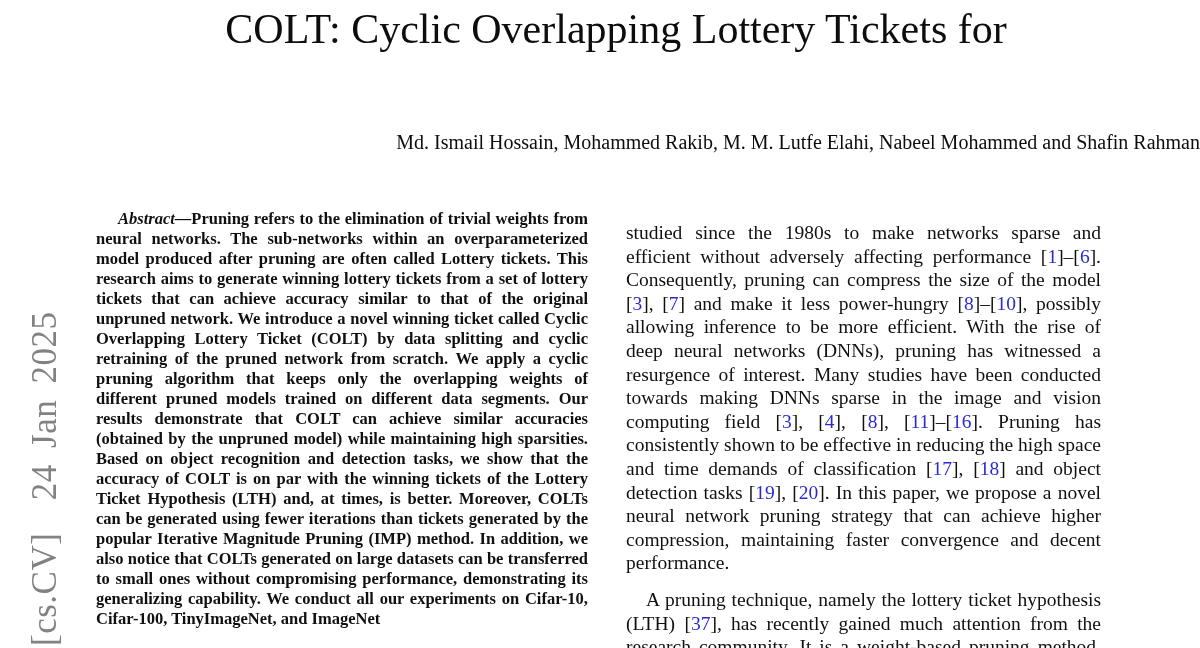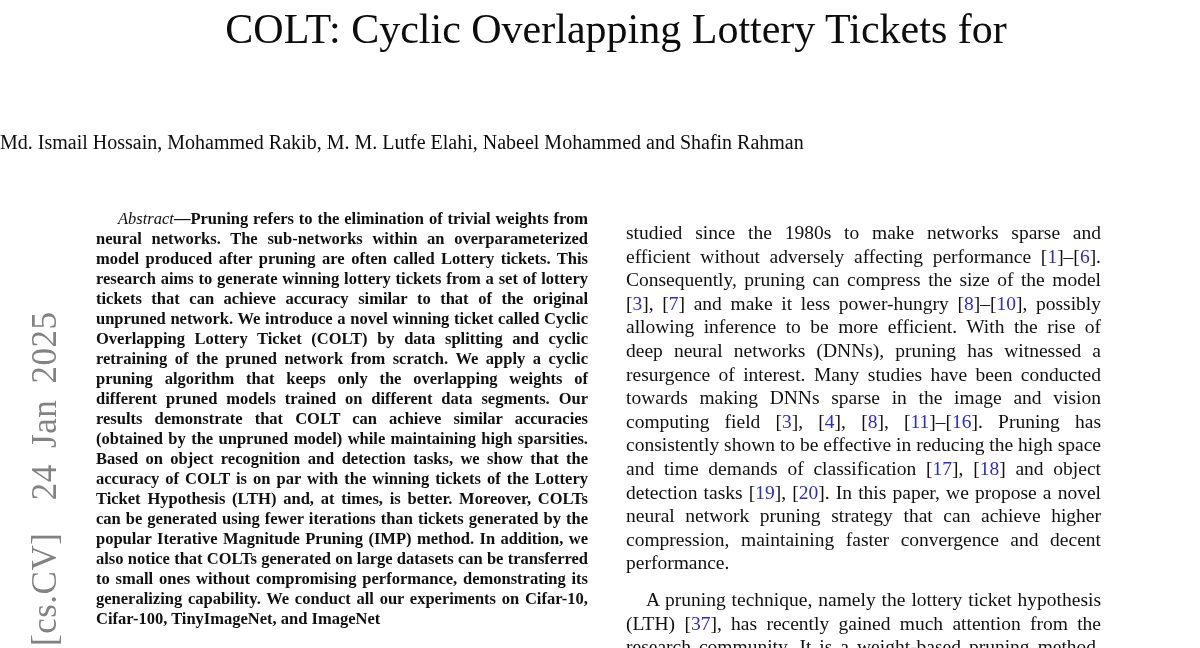--- a/index.html
+++ b/index.html
@@ -19,36 +19,36 @@
     text-align: center;
     font-size: 42px;
     line-height: 53px;
     color: #0d0d0d;
     padding-left: 16px;
   }
   .authors-line {
     position: absolute;
     top: 130px; left: 0;
     width: 100%;
-    text-align: left;
+    text-align: right;
     font-size: 20px;
     line-height: 24px;
     color: #0d0d0d;
   }
   .col-left {
     position: absolute;
     left: 96px; top: 209px;
     width: 492px;
     font-size: 16.5px;
     line-height: 20px;
     font-weight: bold;
     text-align: justify;
   }
   .col-left p { margin: 0; text-indent: 22px; }
-  .abs-label { font-style: italic; font-weight: normal; }
+  .abs-label { font-style: italic; font-weight: bold; }
   .col-right {
     position: absolute;
     left: 613px; top: 208px;
     width: 501px;
     font-size: 19.5px;
     line-height: 23.6px;
     text-align: justify;
   }
   .col-right p { margin: 13px; }
   .col-right p.indent { text-indent: 20px; }

